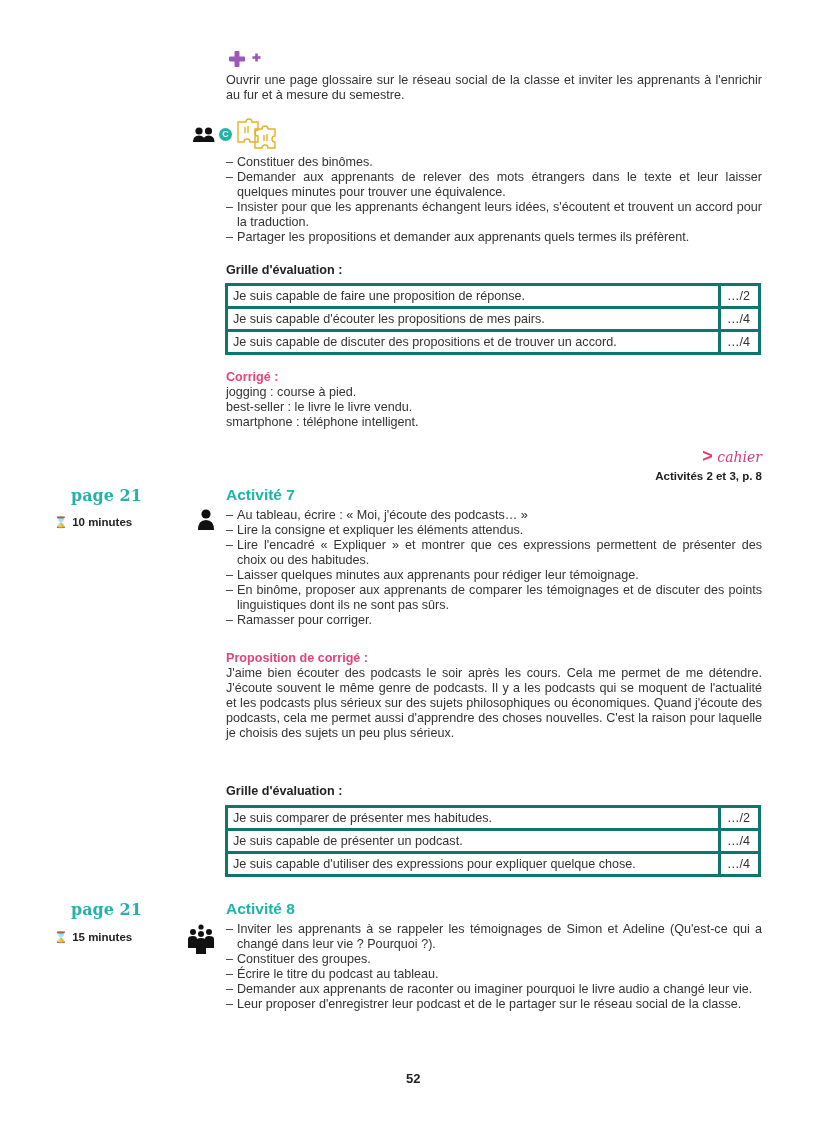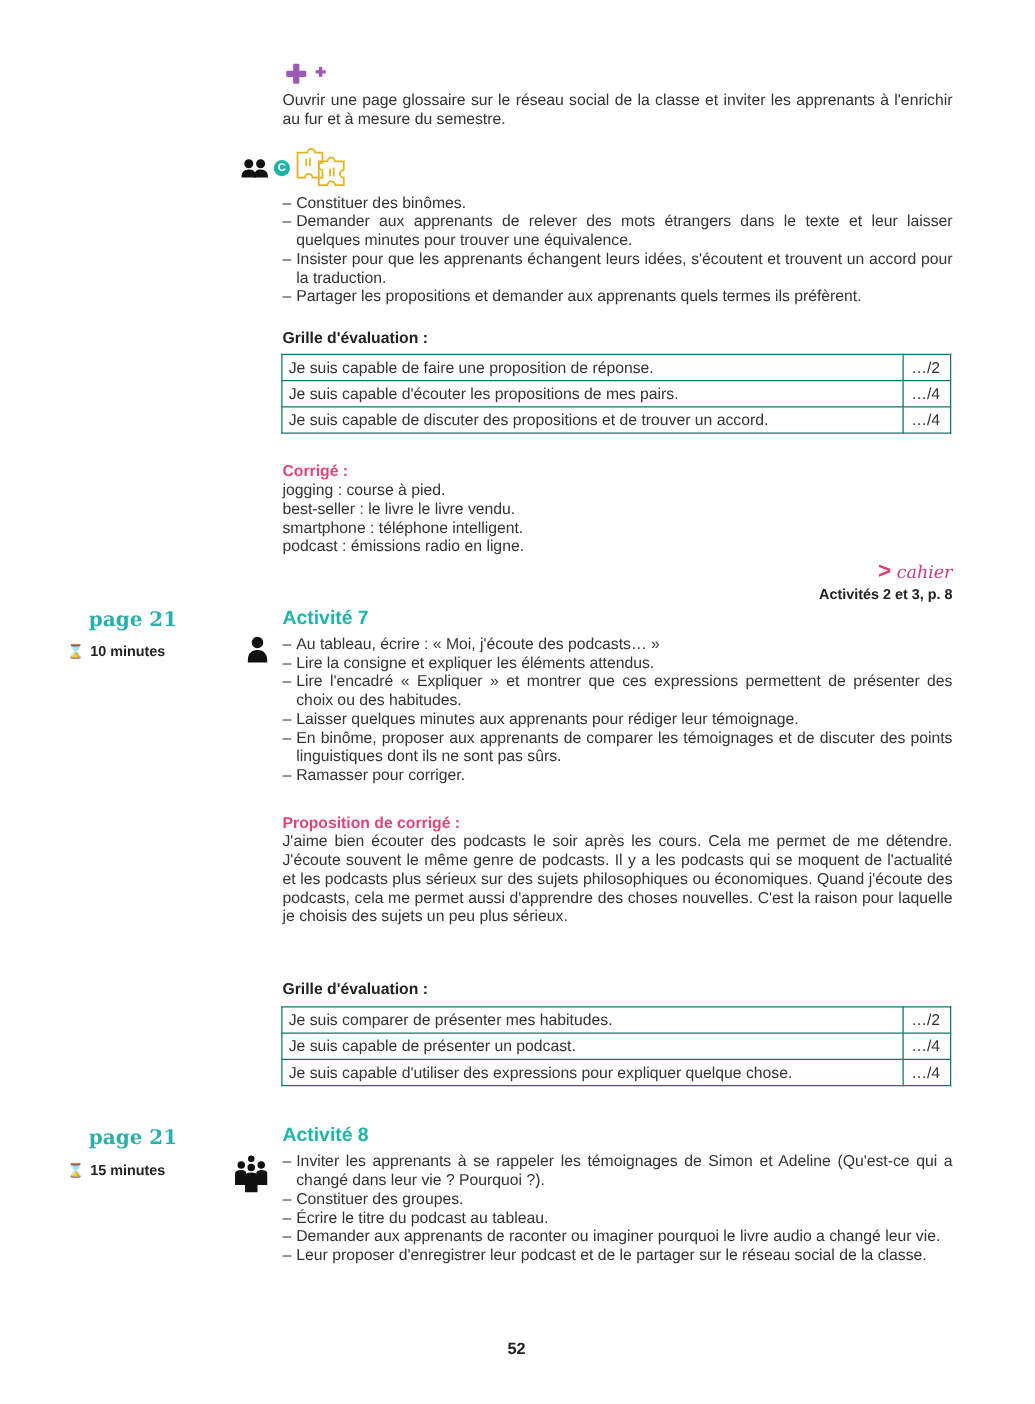--- a/index.html
+++ b/index.html
@@ -6,21 +6,21 @@
   body { width: 828px; height: 1123px; position: relative; overflow: hidden;
          font-family: "Liberation Sans", sans-serif; color: #2b2b2b; }
   .abs { position: absolute; }
   .txt { font-size: 12.6px; line-height: 15px; color: #333; }
   .just { text-align: justify; }
   ul.dash { list-style: none; margin: 0; padding: 0; }
   ul.dash li { position: relative; padding-left: 11px; font-size: 12.6px; line-height: 15px; color: #333; text-align: justify; }
   ul.dash li::before { content: "–"; position: absolute; left: 0; top: 0; }
   .grille-title { font-size: 12.6px; font-weight: bold; color: #222; }
   table.grille { border-collapse: collapse; width: 536px; }
-  table.grille td { border: 1px solid #0f766e; font-size: 12.6px; color: #333; height: 20px; padding: 0 5px; }
+  table.grille td { border: 3px solid #0f766e; font-size: 12.6px; color: #333; height: 20px; padding: 0 5px; }
   table.grille td.score { width: 26px; text-align: left; padding-left: 6px; }
   .pink-label { color: #e0457b; font-weight: bold; font-size: 12.6px; font-family: "Liberation Sans Narrow", "Liberation Sans", sans-serif; }
   .act-title { color: #1eb5a8; font-weight: bold; font-size: 15.5px; }
   .page-ref { color: #2ab0ac; font-family: "DejaVu Serif", serif; font-weight: bold; font-size: 16px; margin-left: 17px; }
   .duration { font-size: 11.5px; color: #222; font-weight: bold; }
   .cahier { color: #c93b88; font-family: "DejaVu Serif", serif; font-style: italic; font-size: 14px; }
   .cahier-arrow { color: #e8386f; font-weight: bold; font-size: 18px; }
   .pagenum { font-weight: bold; font-size: 13px; color: #222; }
 </style>
 </head>
@@ -83,21 +83,20 @@
     <td class="score">…/4</td>
   </tr>
 </tbody>
   </table>
 
 <div class="abs pink-label" style="left:226px; top:370px;">Corrigé :</div>
 <div class="abs" style="left:226px; top:385px; width:400px;">
   <div class="txt">jogging : course à pied.</div>
   <div class="txt">best-seller : le livre le livre vendu.</div>
   <div class="txt">smartphone : téléphone intelligent.</div>
-  <div class="txt">podcast : émissions radio en ligne.</div>
 </div>
 
 <div class="abs" style="right:66px; top:446px; text-align:right;">
   <span class="cahier-arrow">&gt;</span>
   <span class="cahier">cahier</span>
 </div>
 <div class="abs" style="right:66px; top:470px; font-size:11.5px; font-weight:bold; color:#222;">Activités 2 et 3, p. 8</div>
 
 <div class="abs page-ref" style="left:54px; top:486px;">page 21</div>
 <div class="abs" style="left:54px; top:512px;">

